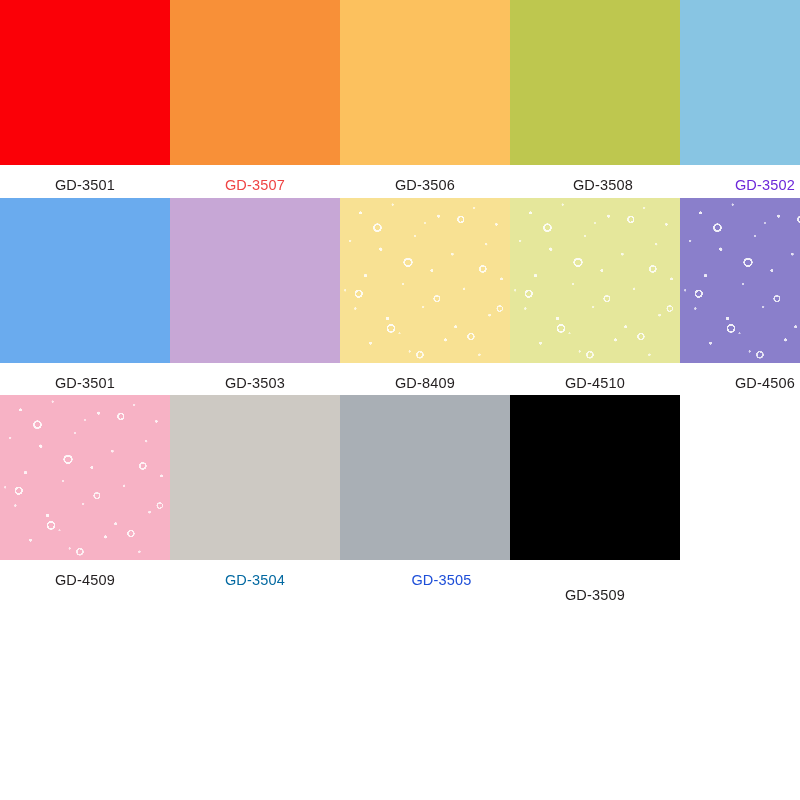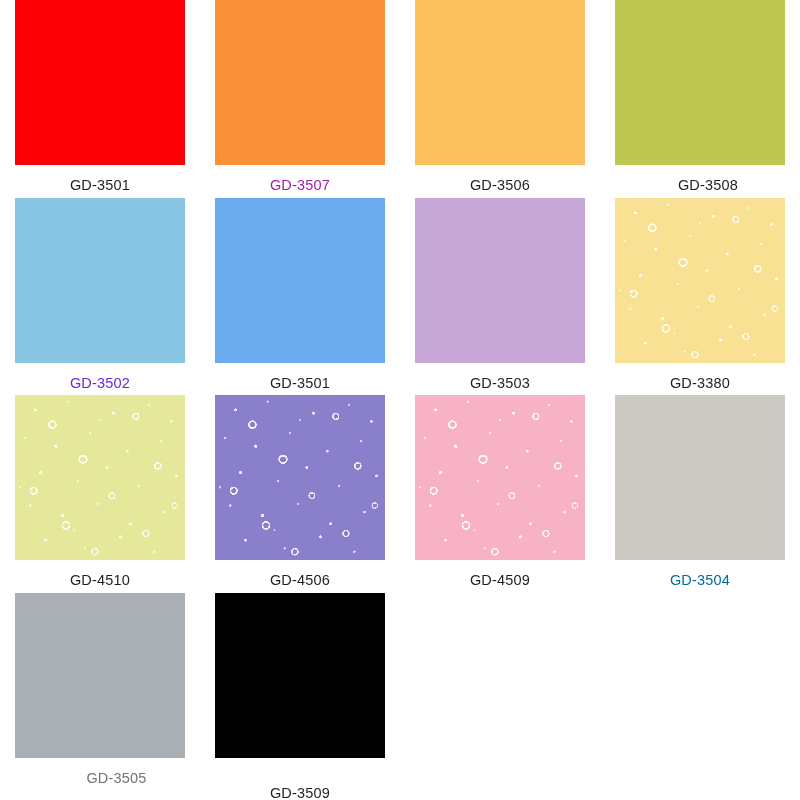--- a/index.html
+++ b/index.html
@@ -110,28 +110,28 @@
     letter-spacing: 0.2px;
     color: #231f20;
     text-align: center;
     line-height: 1;
     white-space: nowrap;
   }
 </style>
 </head>
 <body>
 
-<div id="swatch-grid" style="background: rgb(255, 255, 255); grid-template-columns: repeat(4, 1fr); grid-template-rows: repeat(4, 1fr);">
+<div id="swatch-grid" style="background: rgb(255, 255, 255); grid-template-columns: repeat(5, 1fr); grid-template-rows: repeat(4, 1fr);">
     <div class="swatch-cell">
       <div class="swatch-chip" style="--base: #fb0007; background: rgb(251, 0, 7);"></div>
       <div class="swatch-label" style="color: rgb(35, 31, 32);">GD-3501</div>
     </div>
     <div class="swatch-cell">
       <div class="swatch-chip" style="--base: #f89038; background: rgb(248, 144, 56);"></div>
-      <div class="swatch-label" style="color: #a21caf;">GD-3507</div>
+      <div class="swatch-label" style="color: #ef4444;">GD-3507</div>
     </div>
     <div class="swatch-cell">
       <div class="swatch-chip" style="--base: #fcc15e; background: rgb(252, 193, 94);"></div>
       <div class="swatch-label" style="color: rgb(35, 31, 32);">GD-3506</div>
     </div>
     <div class="swatch-cell">
       <div class="swatch-chip" style="--base: #bec74f; background: rgb(190, 199, 79);"></div>
       <div class="swatch-label" style="color: rgb(35, 31, 32); margin-left: 16px;">GD-3508</div>
     </div>
     <div class="swatch-cell">
@@ -141,39 +141,39 @@
     <div class="swatch-cell">
       <div class="swatch-chip" style="--base: #6aabee; background: rgb(106, 171, 238);"></div>
       <div class="swatch-label" style="color: rgb(35, 31, 32);">GD-3501</div>
     </div>
     <div class="swatch-cell">
       <div class="swatch-chip" style="--base: #c7a7d6; background: rgb(199, 167, 214);"></div>
       <div class="swatch-label" style="color: rgb(35, 31, 32);">GD-3503</div>
     </div>
     <div class="swatch-cell">
       <div class="swatch-chip textured" style="--base: #f8e193; background: rgb(248, 225, 147);"></div>
-      <div class="swatch-label" style="color: rgb(35, 31, 32);">GD-3380</div>
+      <div class="swatch-label" style="color: rgb(35, 31, 32);">GD-8409</div>
     </div>
     <div class="swatch-cell">
       <div class="swatch-chip textured" style="--base: #e5e79b; background: rgb(229, 231, 155);"></div>
       <div class="swatch-label" style="color: rgb(35, 31, 32);">GD-4510</div>
     </div>
     <div class="swatch-cell">
       <div class="swatch-chip textured" style="--base: #8a7fcb; background: rgb(138, 127, 203);"></div>
       <div class="swatch-label" style="color: rgb(35, 31, 32);">GD-4506</div>
     </div>
     <div class="swatch-cell">
       <div class="swatch-chip textured" style="--base: #f7b2c5; background: rgb(247, 178, 197);"></div>
       <div class="swatch-label" style="color: rgb(35, 31, 32);">GD-4509</div>
     </div>
     <div class="swatch-cell">
       <div class="swatch-chip" style="--base: #cdc9c3; background: rgb(205, 201, 195);"></div>
       <div class="swatch-label" style="color: #0369a1;">GD-3504</div>
     </div>
     <div class="swatch-cell">
       <div class="swatch-chip" style="--base: #a9afb5; background: rgb(169, 175, 181);"></div>
-      <div class="swatch-label" style="color: #737373; margin-left: 33px;">GD-3505</div>
+      <div class="swatch-label" style="color: #1d4ed8; margin-left: 33px;">GD-3505</div>
     </div>
     <div class="swatch-cell">
       <div class="swatch-chip" style="--base: #000000; background: rgb(0, 0, 0);"></div>
       <div class="swatch-label" style="color: rgb(35, 31, 32); margin-top: 28px;">GD-3509</div>
     </div>
   </div>
 
 </body></html>

